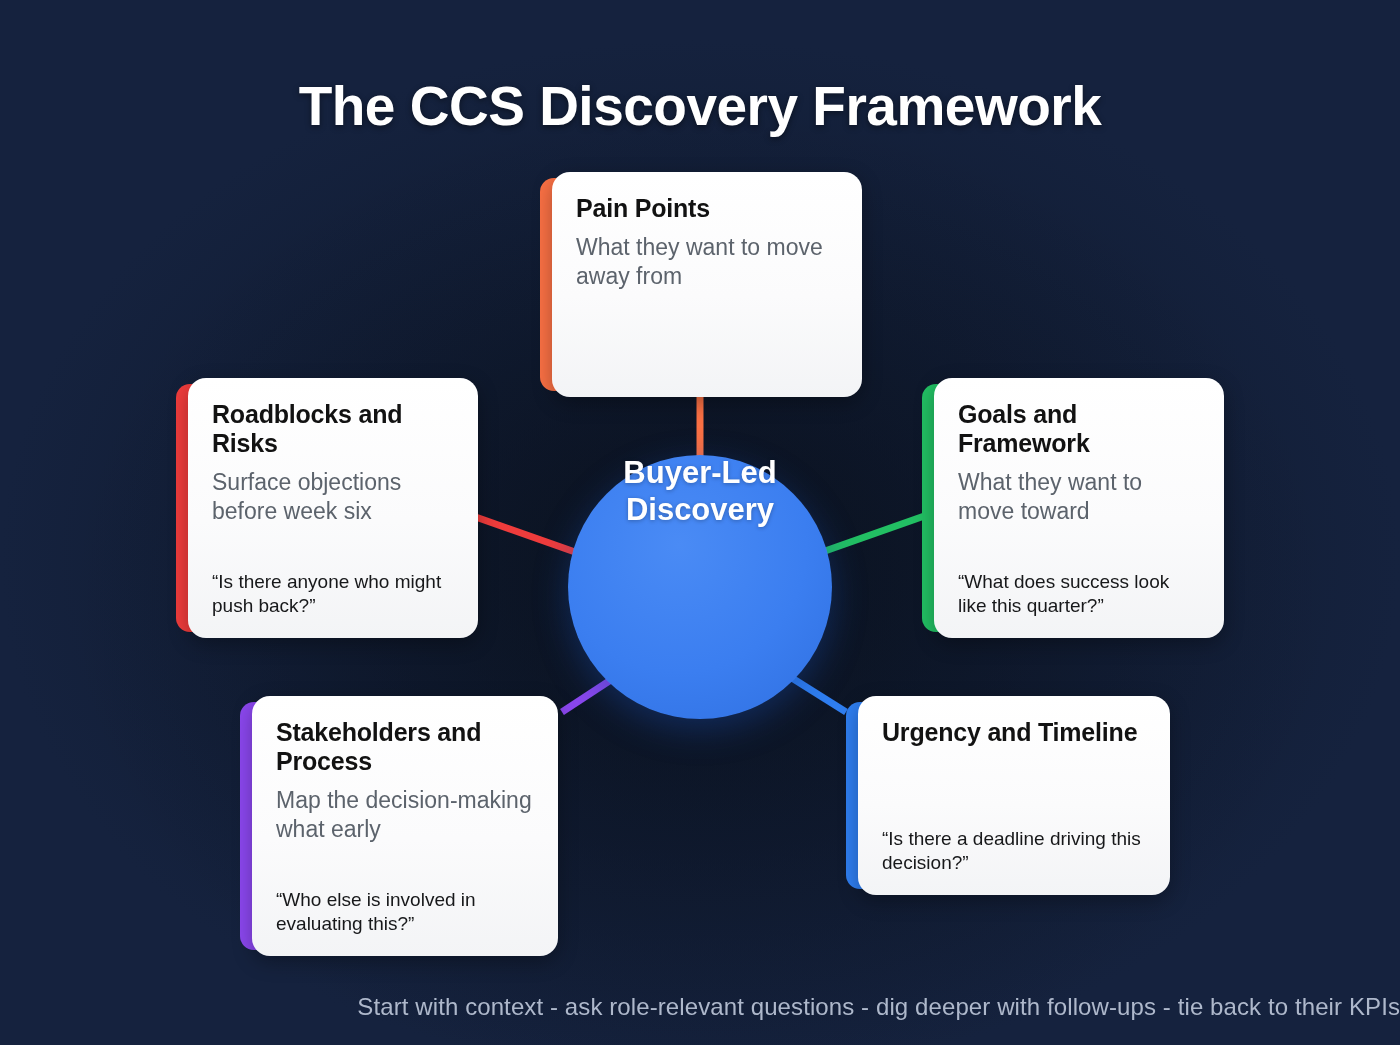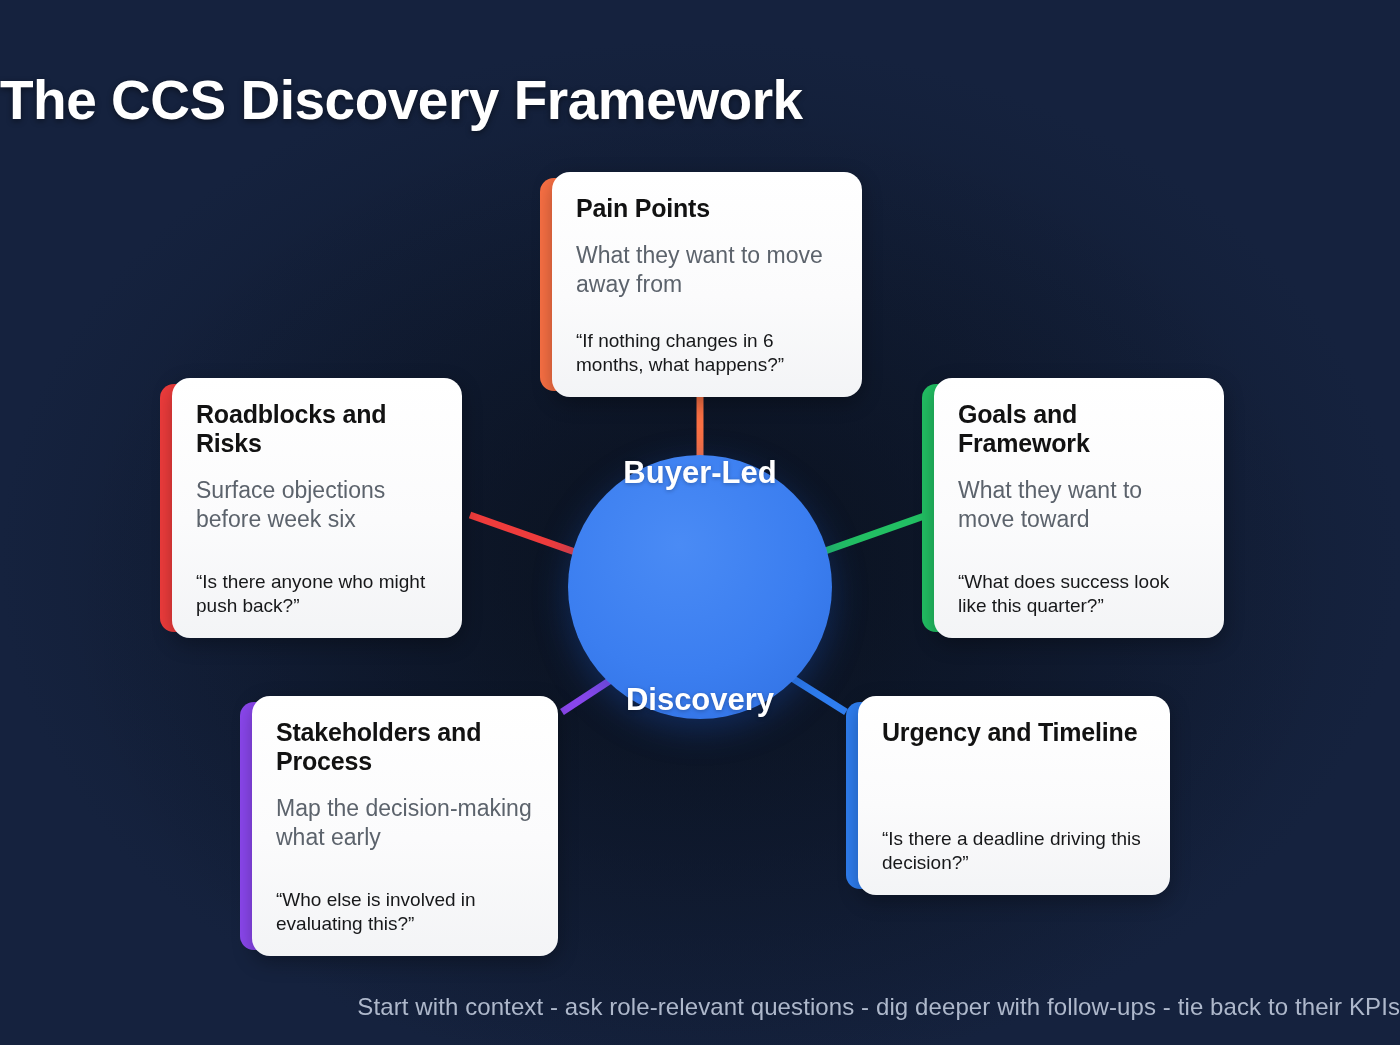--- a/index.html
+++ b/index.html
@@ -31,24 +31,24 @@
     position: absolute;
     inset: 0;
     background:
       radial-gradient(ellipse 900px 700px at 700px 600px, rgba(8,14,26,0.55) 0%, rgba(8,14,26,0.0) 70%);
     pointer-events: none;
   }
 
   
   #title {
     position: absolute;
-    top: 68px;
+    top: 74px;
     left: 0;
     width: 1400px;
-    text-align: left;
+    text-align: center;
     font-size: 55px;
     font-weight: bold;
     color: #ffffff;
     letter-spacing: -0.5px;
     text-shadow: 0 2px 6px rgba(0,0,0,0.45);
   }
 
   
   #connectors {
     position: absolute;
@@ -63,21 +63,21 @@
     left: 568px;
     top: 455px;
     width: 264px;
     height: 264px;
     border-radius: 50%;
     background: radial-gradient(circle at 42% 34%, #4a8bf5 0%, #3b7ef0 55%, #2f6fe0 100%);
     box-shadow: 0 10px 34px rgba(25,70,160,0.45);
     display: flex;
     flex-direction: column;
     align-items: center;
-    justify-content: space-between;
+    justify-content: flex-start;
     color: #ffffff;
     font-size: 31px;
     font-weight: bold;
     line-height: 1.18;
     text-align: center;
     text-shadow: 0 1px 4px rgba(0,0,0,0.28);
   }
 
   
   .card-wrap {
@@ -113,21 +113,21 @@
     color: #121212;
     line-height: 1.16;
     letter-spacing: -0.2px;
   }
 
   .card-subtitle {
     font-size: 23px;
     font-weight: normal;
     color: #5c636c;
     line-height: 1.28;
-    margin-top: 18px;
+    margin-top: 10px;
   }
 
   .card-quote {
     font-size: 19px;
     color: #17181a;
     line-height: 1.26;
     margin-top: auto;
   }
 
   
@@ -157,25 +157,24 @@
     <line x1="930" y1="514" x2="808" y2="557" stroke="#22bf63" stroke-width="7"></line>
     <line x1="562" y1="712" x2="626" y2="670" stroke="#8b47ee" stroke-width="7"></line>
     <line x1="846" y1="712" x2="776" y2="668" stroke="#2f7ef0" stroke-width="7"></line>
   </svg>
 
   <div class="card-wrap" style="left:540px; top:172px; width:322px; height:225px;">
     <div class="accent-bar" style="background:#f97044;"></div>
     <div class="card">
       <div class="card-title">Pain Points</div>
       <div class="card-subtitle">What they want to move away from</div>
-      <div class="card-quote">“If nothing changes in 6 months, what happens?”</div>
-    </div>
-  </div>
-
-  <div class="card-wrap" style="left:160px; top:378px; width:302px; height:260px;">
+    </div>
+  </div>
+
+  <div class="card-wrap" style="left:176px; top:378px; width:302px; height:260px;">
     <div class="accent-bar" style="background:#ef3c3c;"></div>
     <div class="card">
       <div class="card-title">Roadblocks and Risks</div>
       <div class="card-subtitle">Surface objections before week six</div>
       <div class="card-quote">“Is there anyone who might push back?”</div>
     </div>
   </div>
 
   <div class="card-wrap" style="left:922px; top:378px; width:302px; height:260px;">
     <div class="accent-bar" style="background:#22bf63;"></div>

